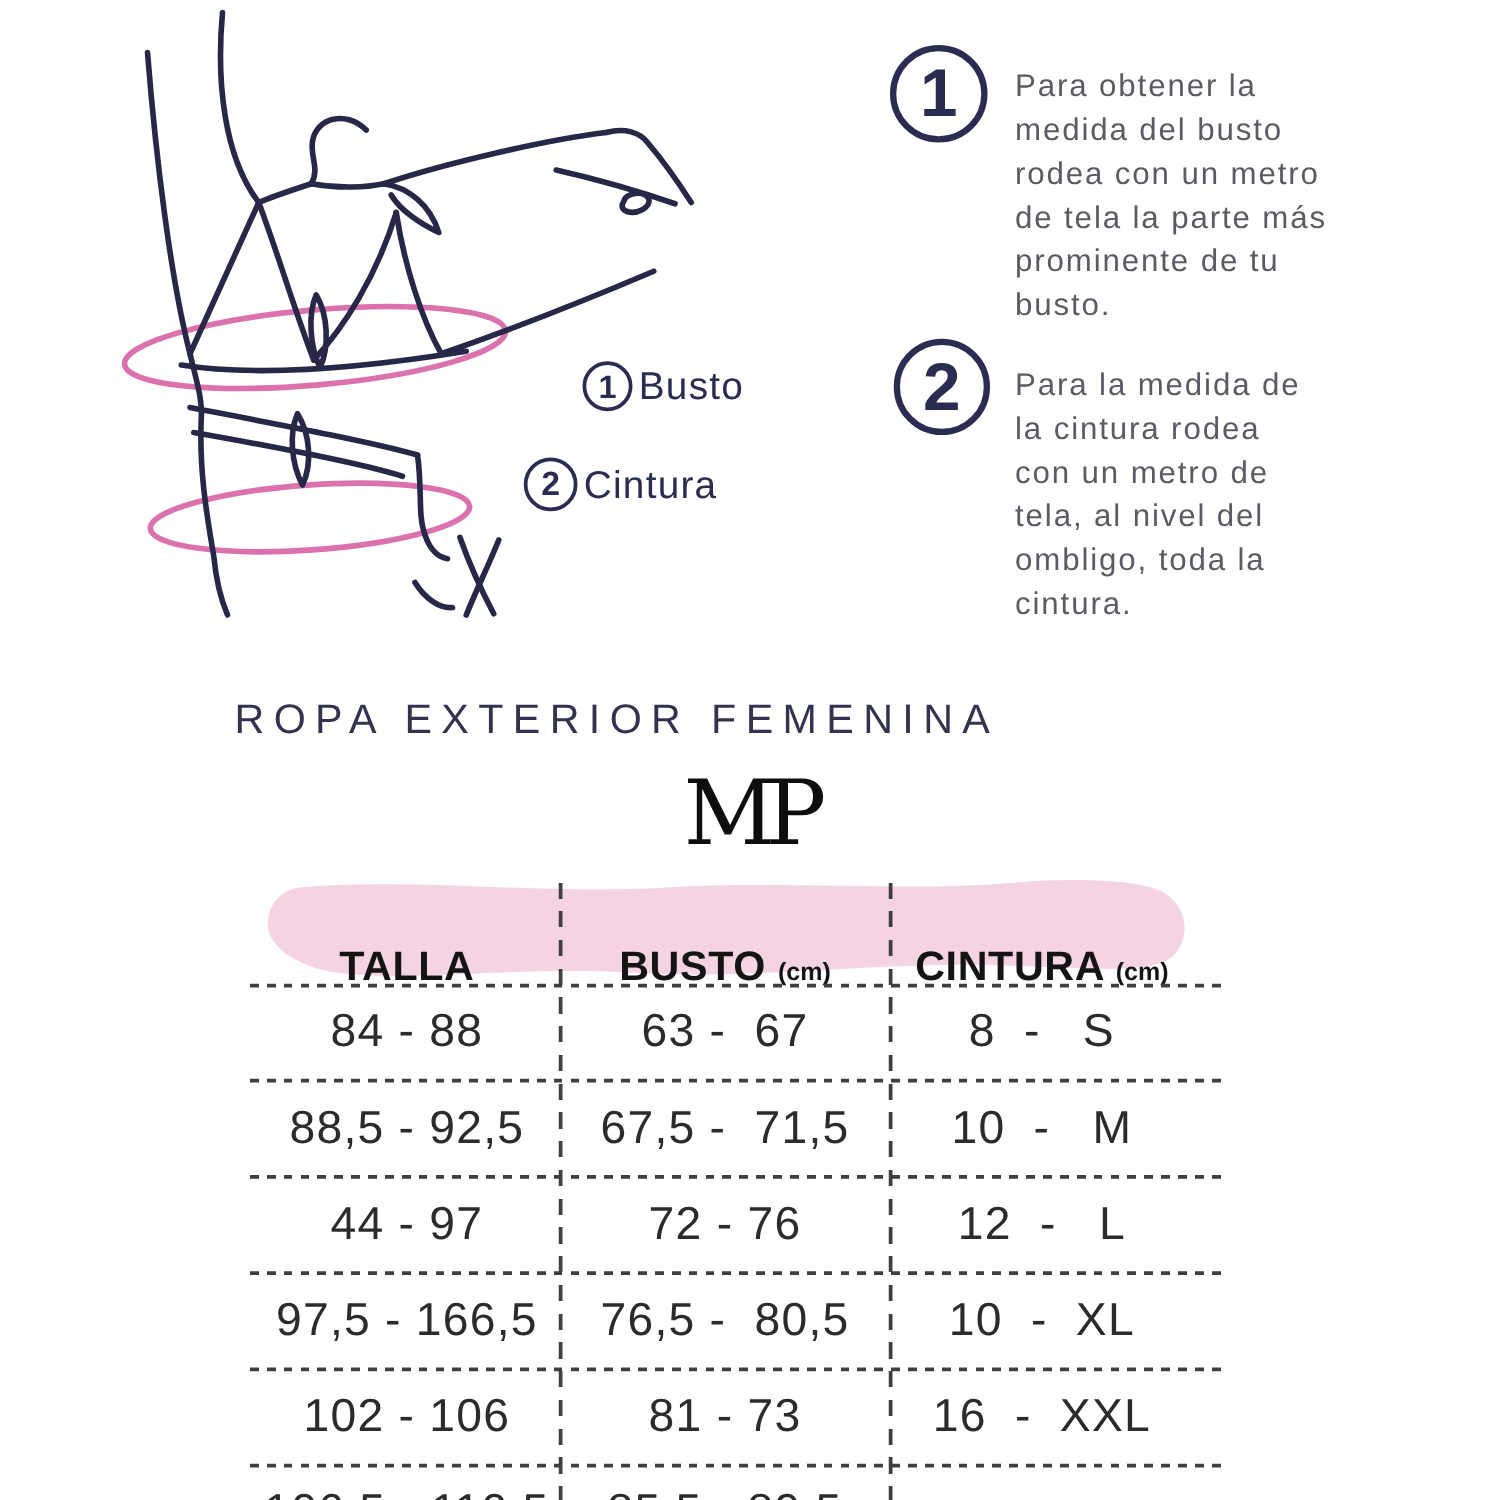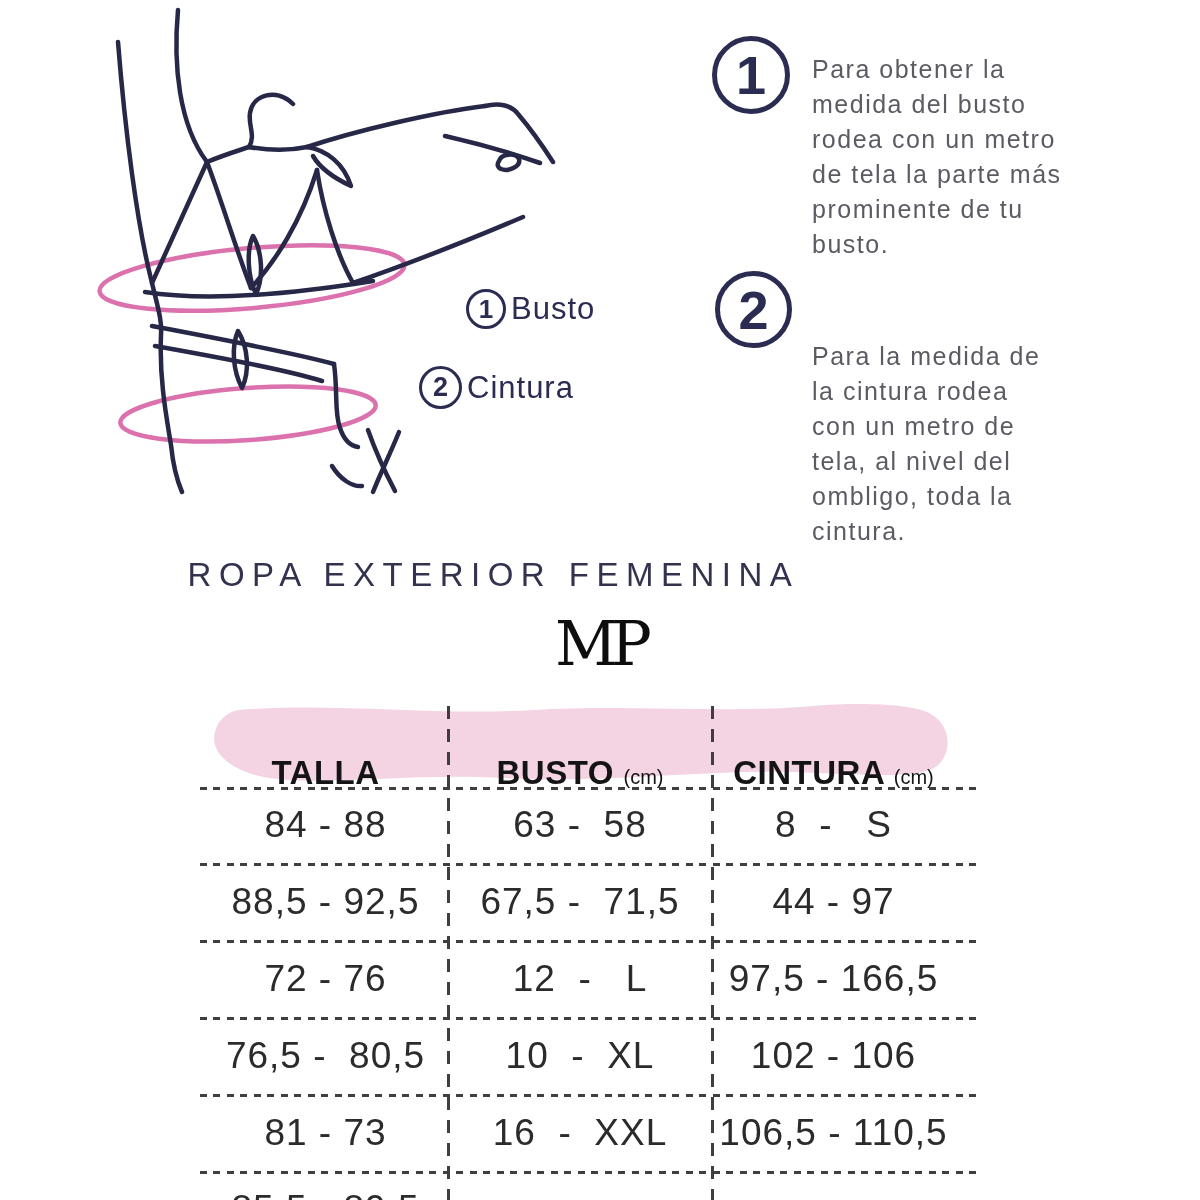--- a/index.html
+++ b/index.html
@@ -32,42 +32,42 @@
     display:flex;align-items:center;justify-content:center;
     color:var(--navy);font-weight:700;font-size:54px;
   }
   #step1-badge{left:712px;top:36px;width:78px;height:78px;}
   #step2-badge{left:715px;top:271px;width:77px;height:77px;}
   .step-text{
     position:absolute;left:812px;width:310px;color:var(--text-gray);
     font-size:25px;line-height:35px;letter-spacing:1.5px;white-space:pre-line;
   }
   #step1-text{top:52px;}
-  #step2-text{top:291px;margin-top:48px;}
+  #step2-text{top:291px;}
   
   .section-title{
     position:absolute;left:0;top:556px;width:987px;text-align:center;
     color:#333350;font-size:33px;letter-spacing:7.5px;font-weight:400;
   }
   .brand{
     position:absolute;left:0;top:608px;width:1200px;text-align:center;
     font-family:"DejaVu Serif","Liberation Serif",serif;
-    font-size:61px;letter-spacing:-0.11em;color:#0d0d0d;
+    font-size:72px;letter-spacing:-0.11em;color:#0d0d0d;
   }
   
   .size-table{position:absolute;left:203px;top:700px;width:752px;height:500px;}
   .band-svg{position:absolute;left:-6px;top:0;width:764px;height:88px;}
   .thead{
     position:absolute;left:0;top:22px;width:752px;height:48px;
     display:grid;grid-template-columns:245px 264px 243px;align-items:center;
   }
   .th{
     text-align:center;font-weight:700;color:#141414;font-size:33px;letter-spacing:0.5px;white-space:pre;margin-top:32px;
   }
-  .th .unit{font-size:20px;font-weight:400;letter-spacing:0;}
+  .th .unit{font-size:20px;font-weight:700;letter-spacing:0;}
   .tbody{
     position:absolute;left:0;top:87px;width:752px;
     display:grid;grid-template-columns:245px 264px 243px;grid-auto-rows:76.8px;
   }
   .td{
     display:flex;align-items:center;justify-content:center;
     font-size:37px;font-weight:300;color:var(--table-ink);letter-spacing:1px;white-space:pre;
   }
   .h-dash{
     position:absolute;left:-3px;width:778px;height:3px;
@@ -155,26 +155,27 @@
   </svg>
 
   <div class="thead">
     <div class="th"><span>TALLA</span><span class="unit"></span></div>
     <div class="th"><span>BUSTO </span><span class="unit">(cm)</span></div>
     <div class="th"><span>CINTURA </span><span class="unit">(cm)</span></div>
   </div>
 
   <div class="tbody">
     <div class="td">84 - 88</div>
-    <div class="td">63 -  58</div>
+    <div class="td">63 -  67</div>
 
     <div class="td">8  -   S</div>
     <div class="td">88,5 - 92,5</div>
     <div class="td">67,5 -  71,5</div>
 
+    <div class="td">10  -   M</div>
     <div class="td">44 - 97</div>
     <div class="td">72 - 76</div>
 
     <div class="td">12  -   L</div>
     <div class="td">97,5 - 166,5</div>
     <div class="td">76,5 -  80,5</div>
 
     <div class="td">10  -  XL</div>
     <div class="td">102 - 106</div>
     <div class="td">81 - 73</div>

